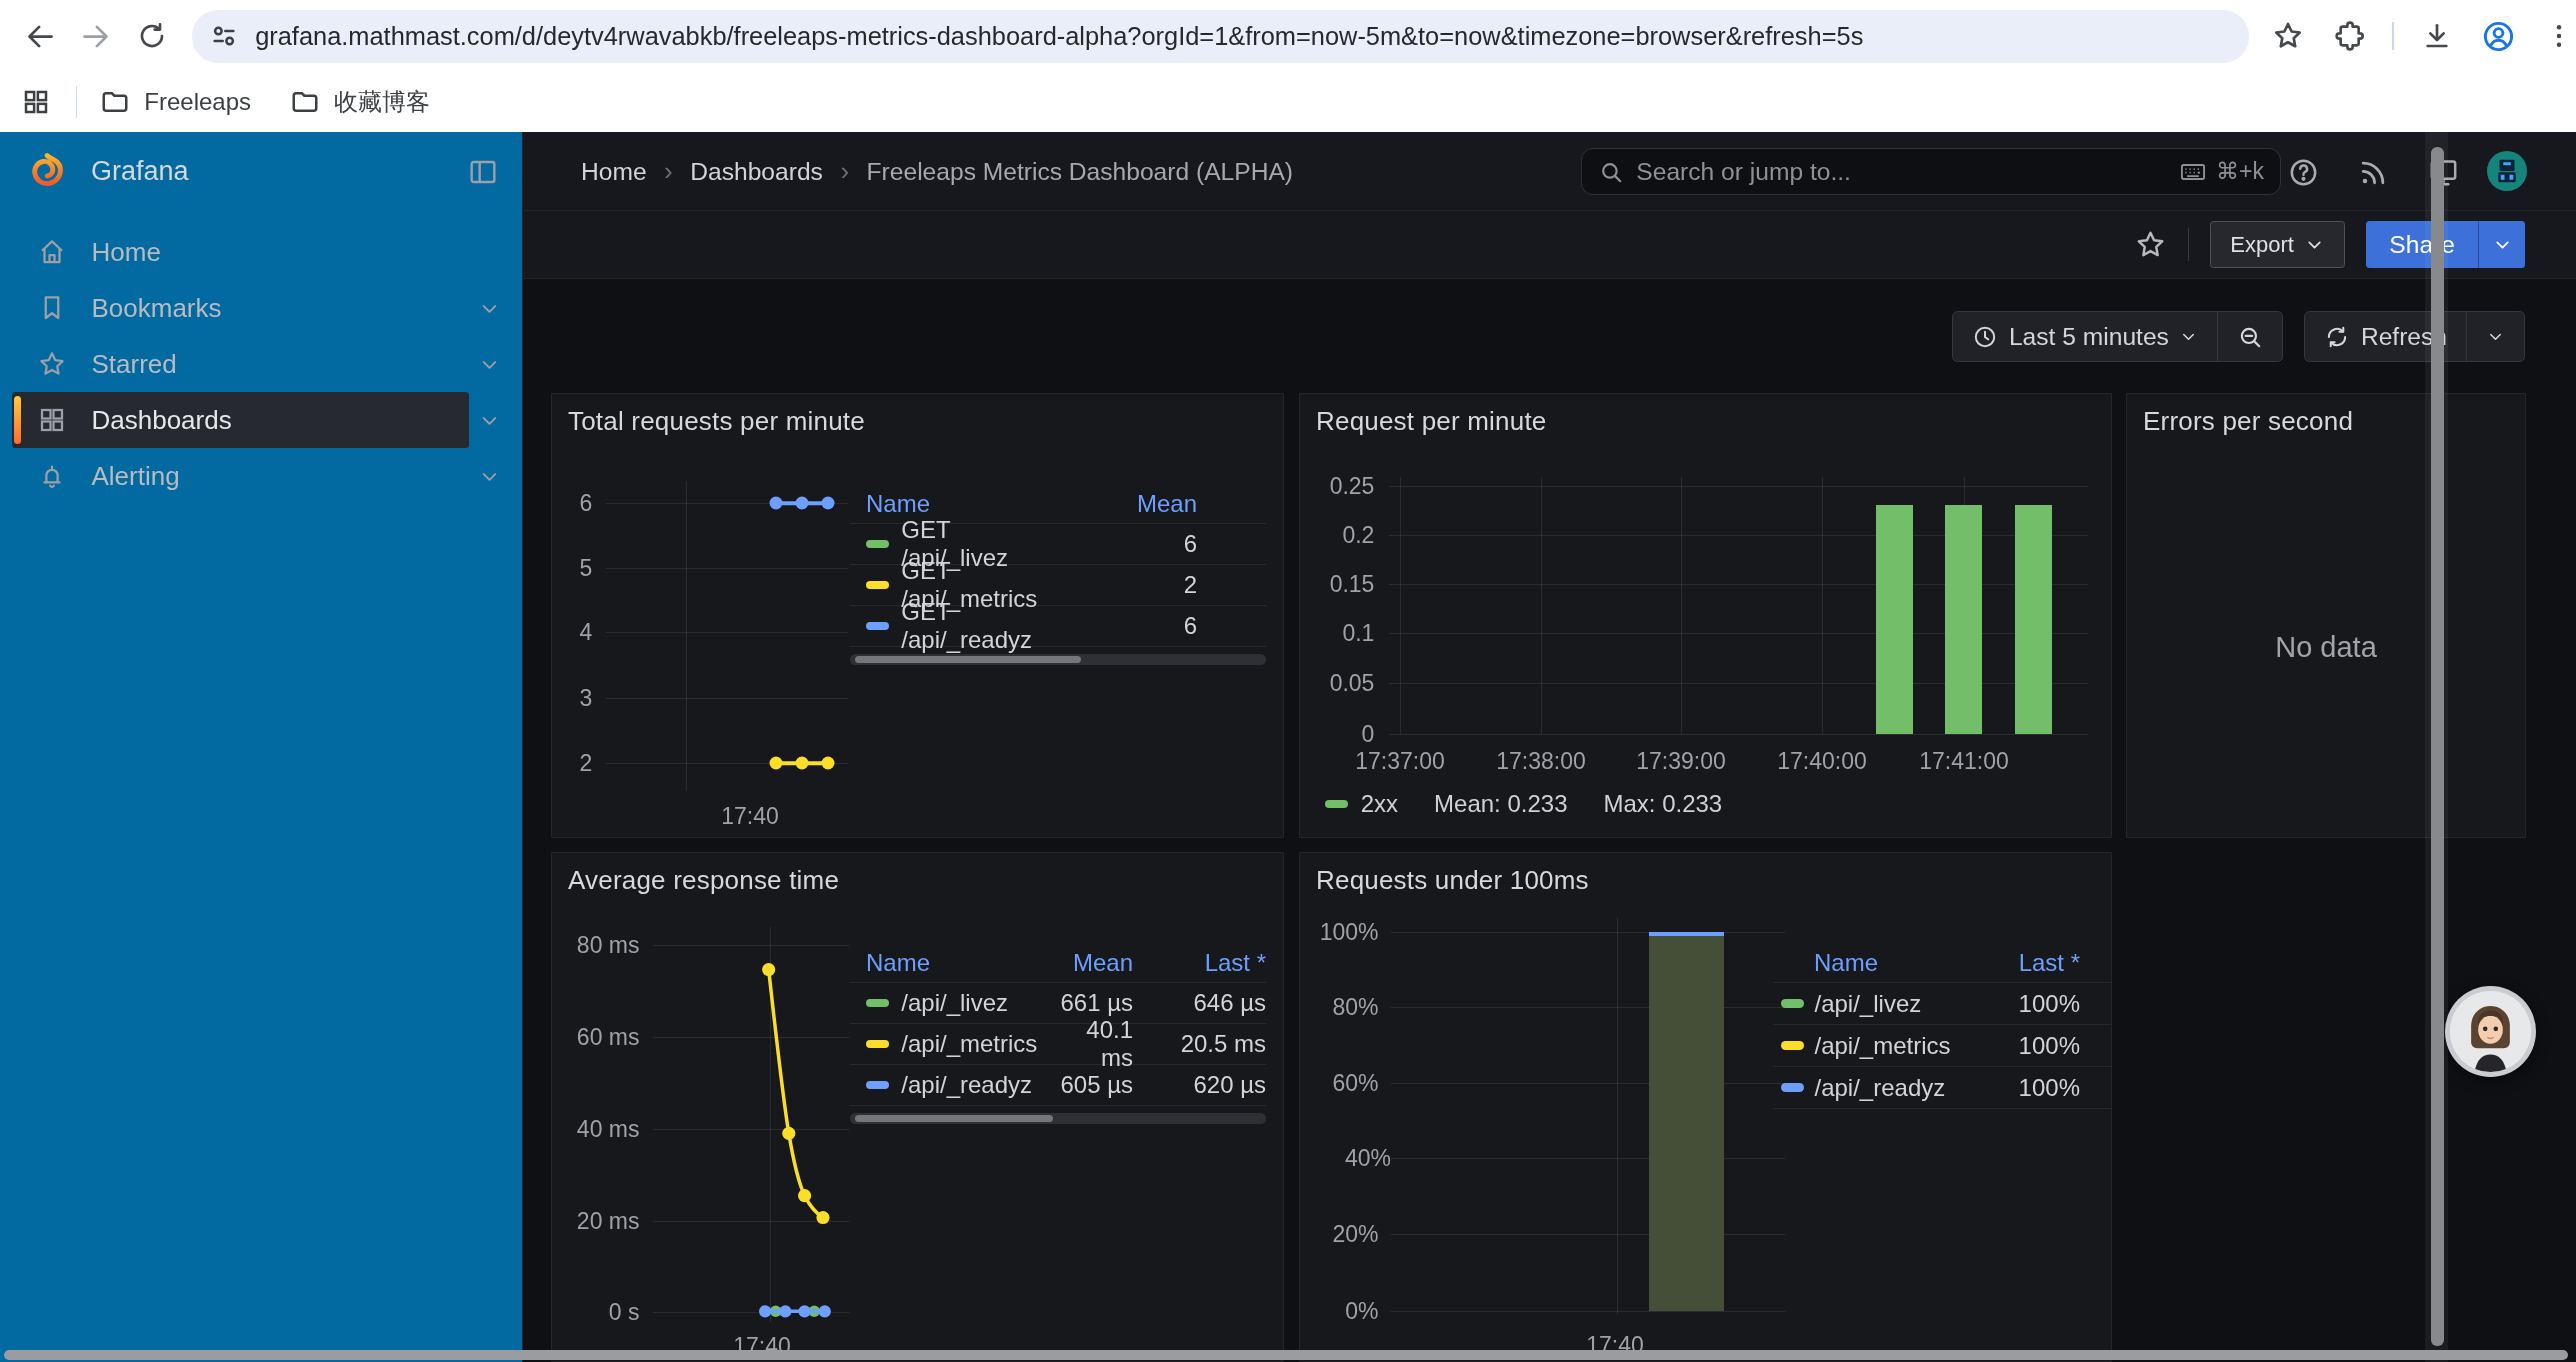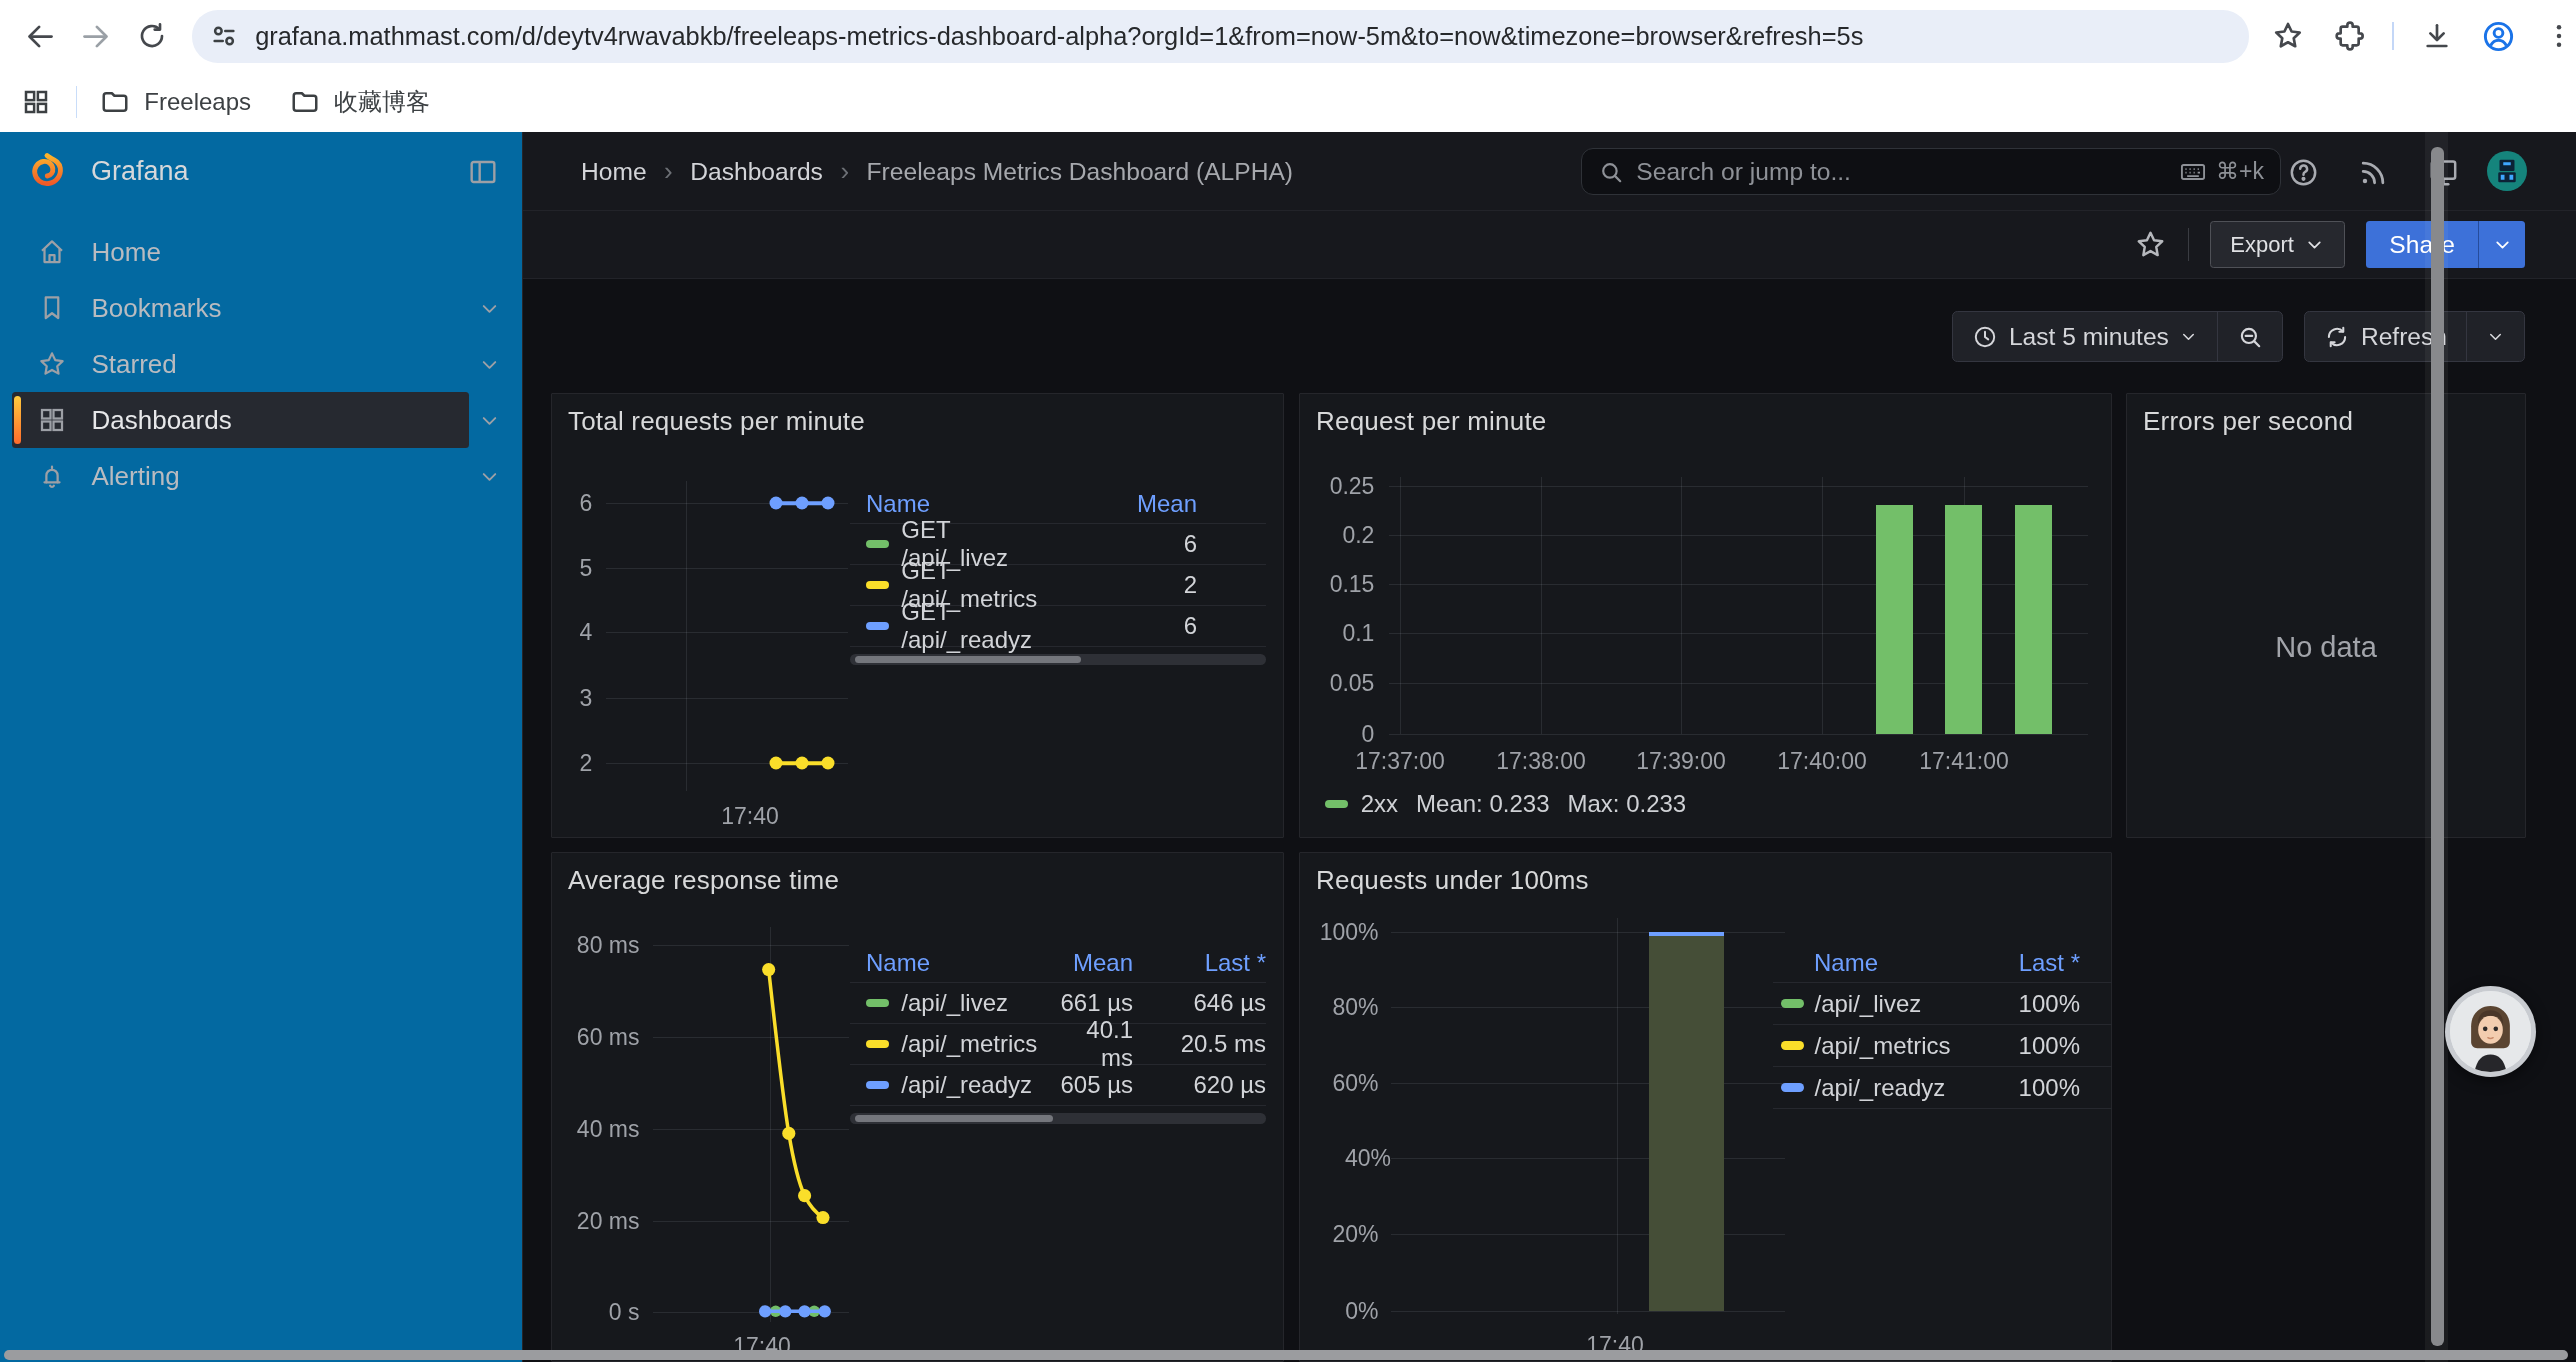--- a/index.html
+++ b/index.html
@@ -96,21 +96,21 @@
   .lg-head { display:flex; align-items:center; height:40px; font-size:24px; font-weight:500; color:#6e9fff; border-bottom:0.9px solid #26282e; }
   .lg-row { display:flex; align-items:center; height:41px; font-size:24px; color:#d2d4d8; border-bottom:0.9px solid #26282e; }
   .pill { width:23px; height:8.8px; border-radius:4.4px; flex:none; margin-right:12.3px; }
   .colname { display:flex; align-items:center; padding-left:16px; }
   .colr { text-align:right; flex:none; }
   .lg-scroll { position:relative; height:10.5px; background:#2e3036; border-radius:5.3px; margin-top:7px; }
   .lg-thumb { position:absolute; left:5.3px; top:1.8px; height:7px; background:#74767c; border-radius:3.5px; }
 
   .nodata { position:absolute; left:0; right:0; text-align:center; font-size:29px; color:#a2a4aa; }
 
-  .p2-legend { position:absolute; left:25.4px; display:flex; align-items:center; gap:18px; font-size:24px; color:#cfd1d5; }
+  .p2-legend { position:absolute; left:25.4px; display:flex; align-items:center; gap:36px; font-size:24px; color:#cfd1d5; }
 
   
   .vscroll-track { position:absolute; right:0; top:132px; width:23px; height:1231px; background:rgba(255,255,255,.05); }
   .vscroll { position:absolute; right:4.4px; top:147px; width:12.3px; height:1199px; background:#88898c; border-radius:6.1px; }
   .hscroll { position:absolute; left:3.5px; top:1350px; width:2564px; height:9.6px; background:#9b9c9f; border-radius:5.3px; }
   .float-avatar { position:absolute; left:2445px; top:986px; width:91px; height:91px; border-radius:50%;
     background:#c9ccd1; box-shadow:0 3.5px 12.3px rgba(0,0,0,.5); display:flex; align-items:center; justify-content:center; }
   .float-avatar .inner { width:81px; height:81px; border-radius:50%; background:#e6e8ea; overflow:hidden; }
 
   svg { display:block; }

